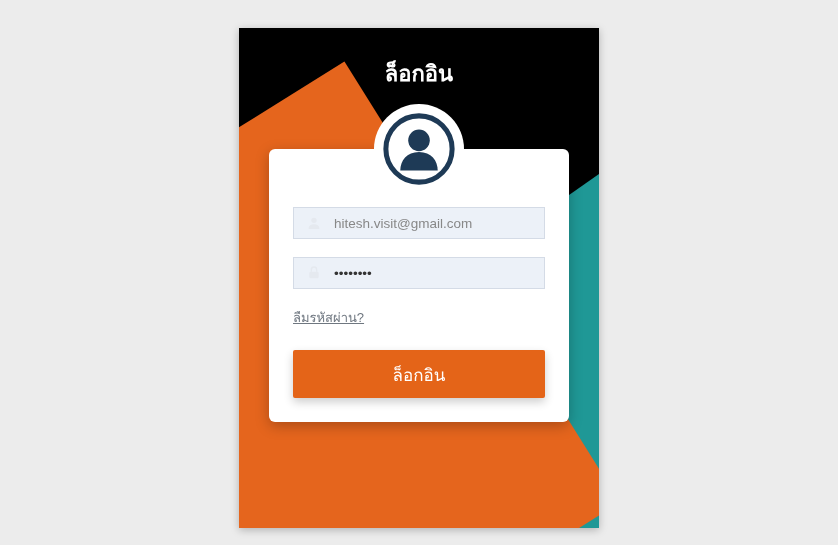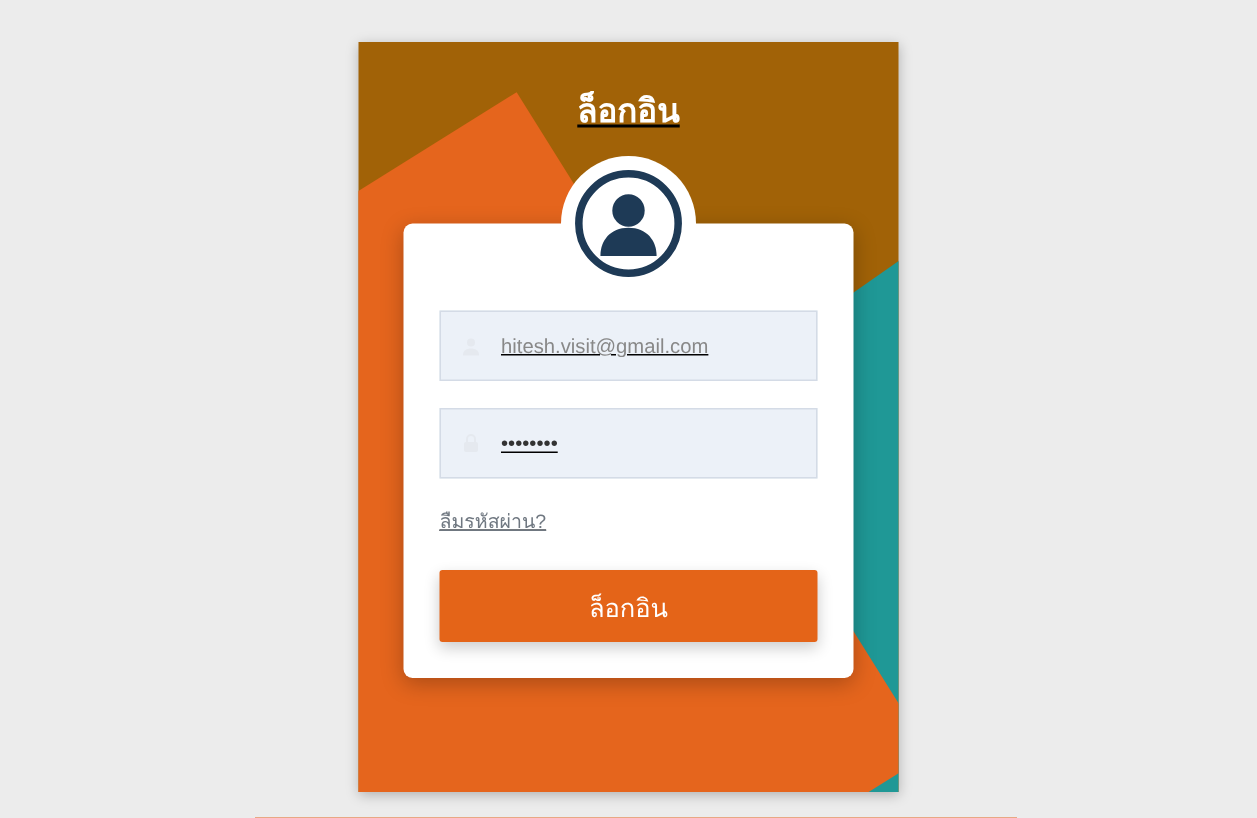--- a/index.html
+++ b/index.html
@@ -11,23 +11,22 @@
     display: flex;
     align-items: flex-start;
     justify-content: center;
     padding-top: 28px;
   }
   .login-panel {
     position: relative;
     width: 360px;
     height: 500px;
     overflow: hidden;
-    background: #a16207;
+    background: #000000;
     box-shadow: 0 2px 8px rgba(0,0,0,0.25);
-    text-decoration: underline;
   }
   .login-panel::before,
   .login-panel::after {
     content: "";
     position: absolute;
     z-index: 0;
   }
   
   .login-panel::before {
     top: 0; right: 0;
@@ -73,21 +72,21 @@
     border-radius: 50%;
     display: flex;
     align-items: center;
     justify-content: center;
   }
   .avatar svg { display: block; }
   .field {
     position: relative;
     background: #ecf1f8;
     border: 1px solid #d4dbe6;
-    height: 47px;
+    height: 32px;
     margin-bottom: 18px;
     display: flex;
     align-items: center;
   }
   .field-icon {
     width: 40px;
     display: flex;
     align-items: center;
     justify-content: center;
     color: #e2e8f0;

